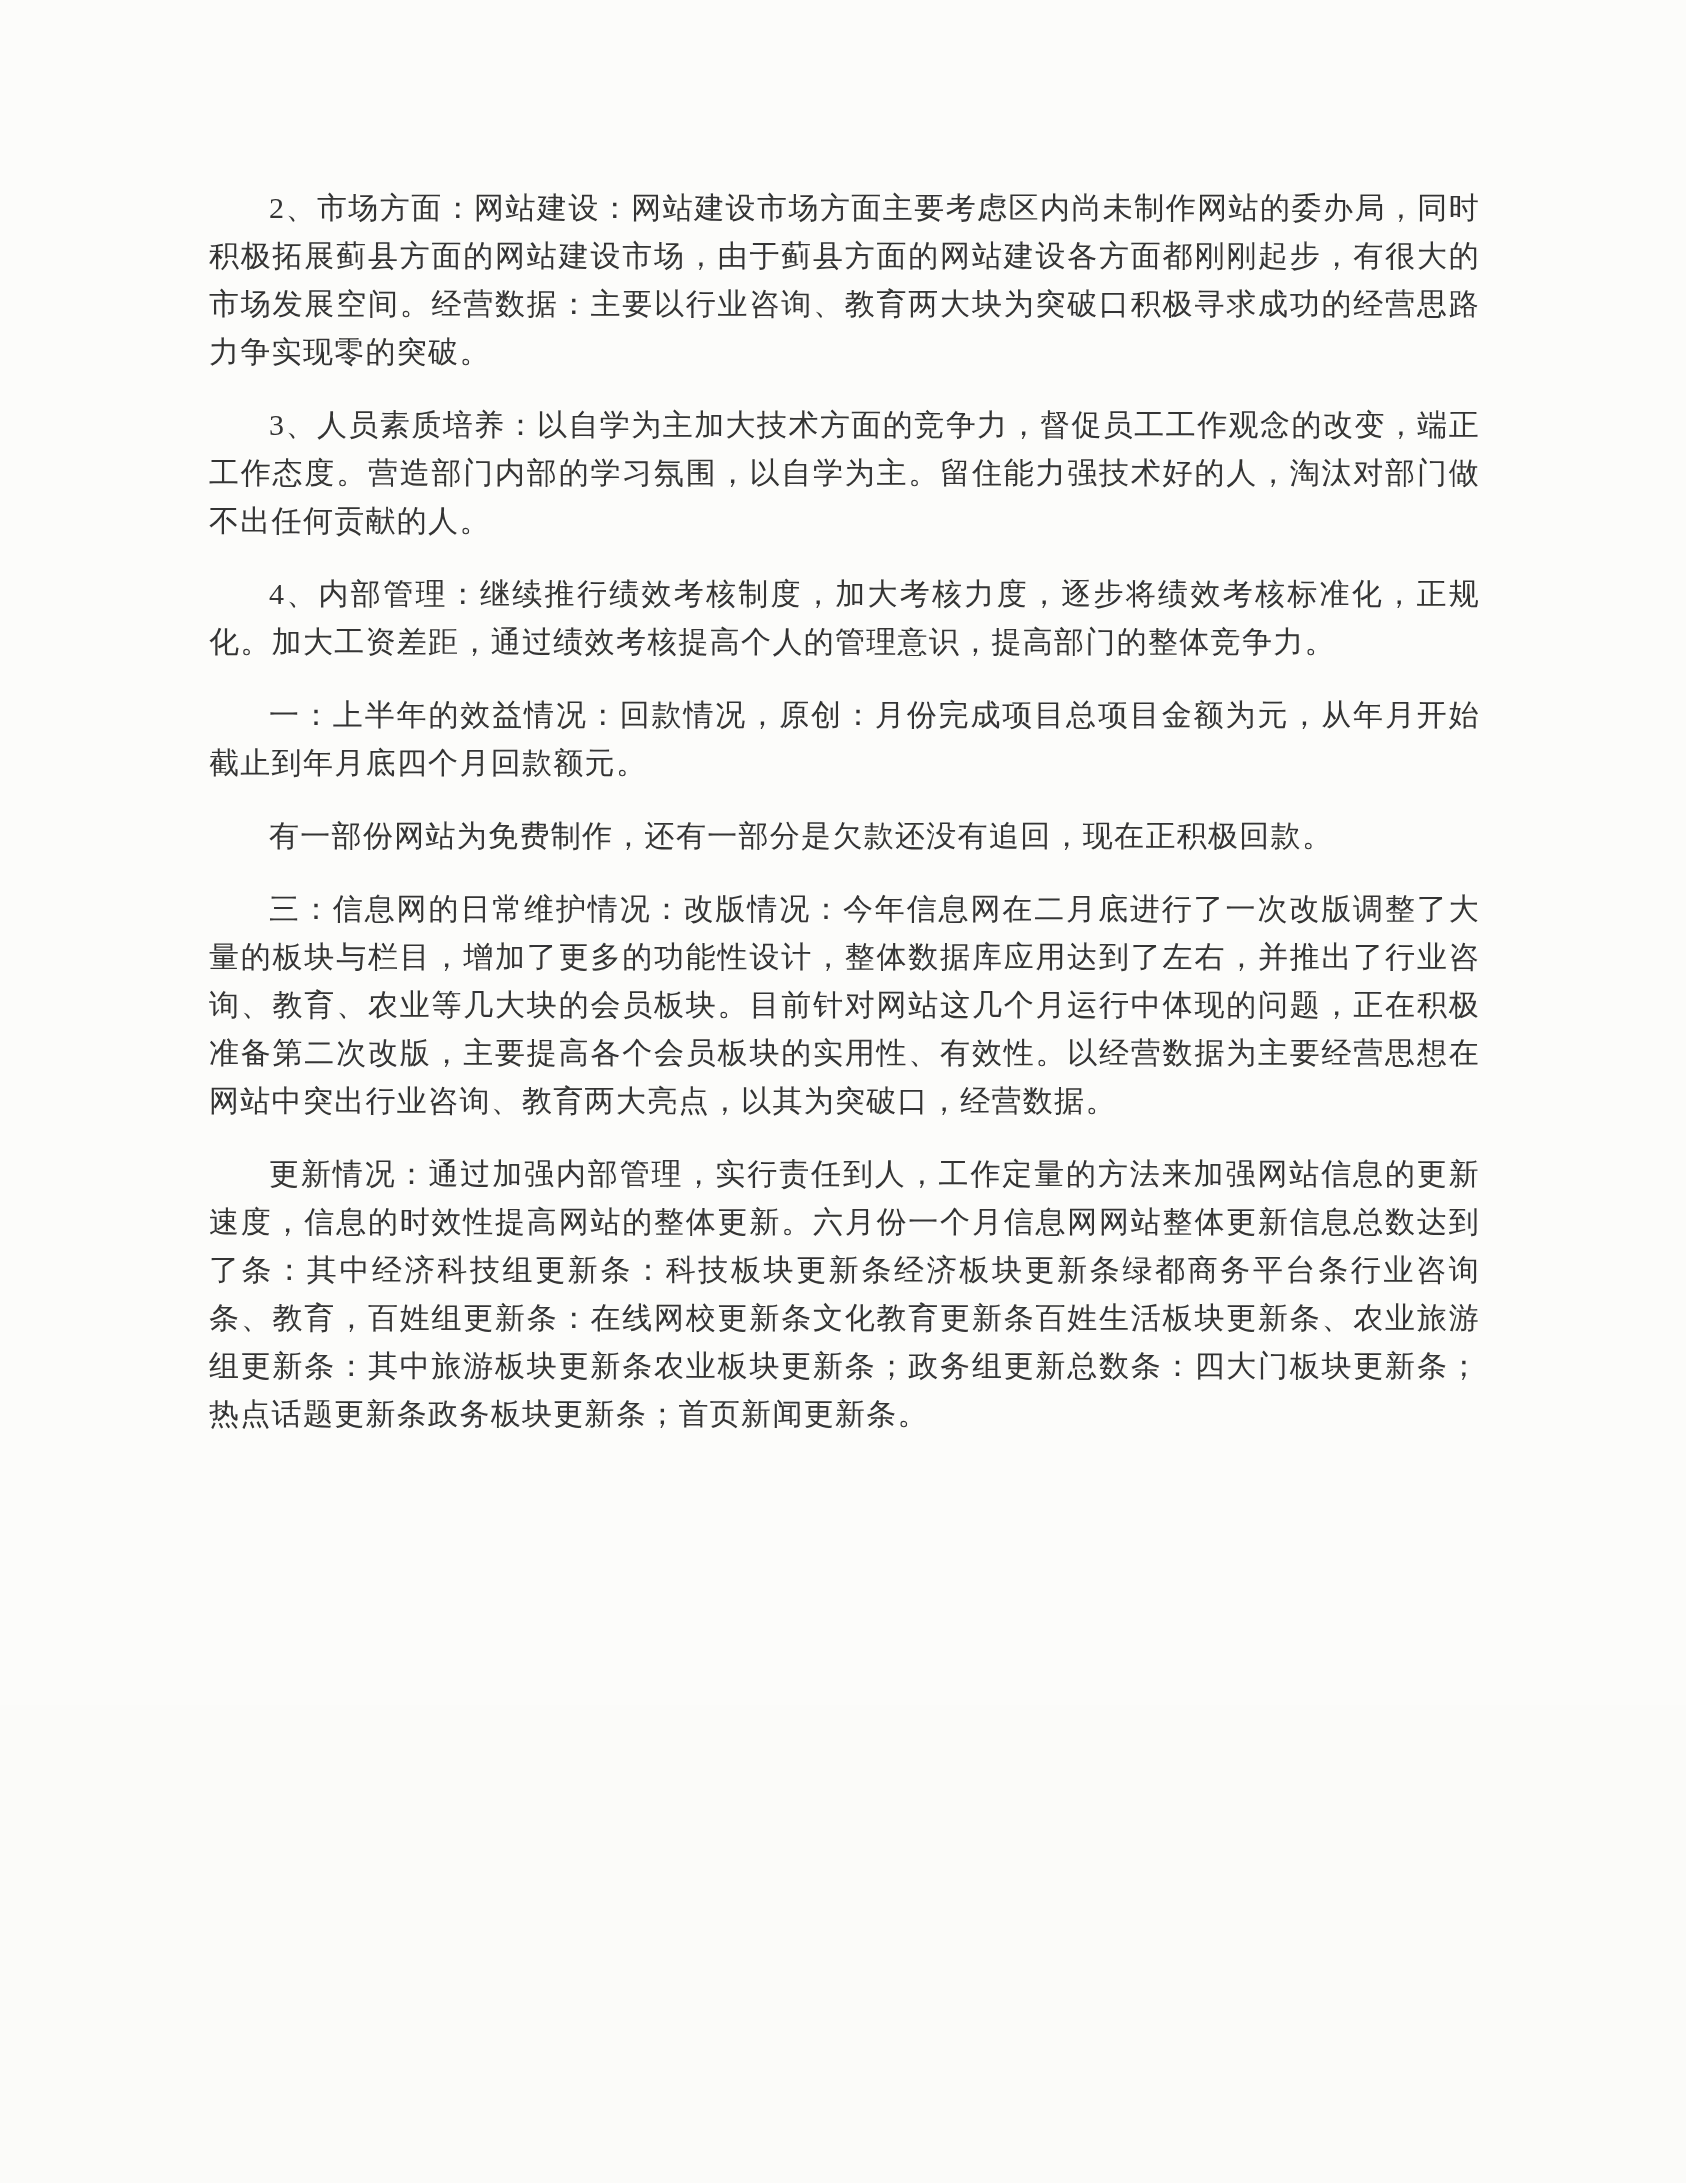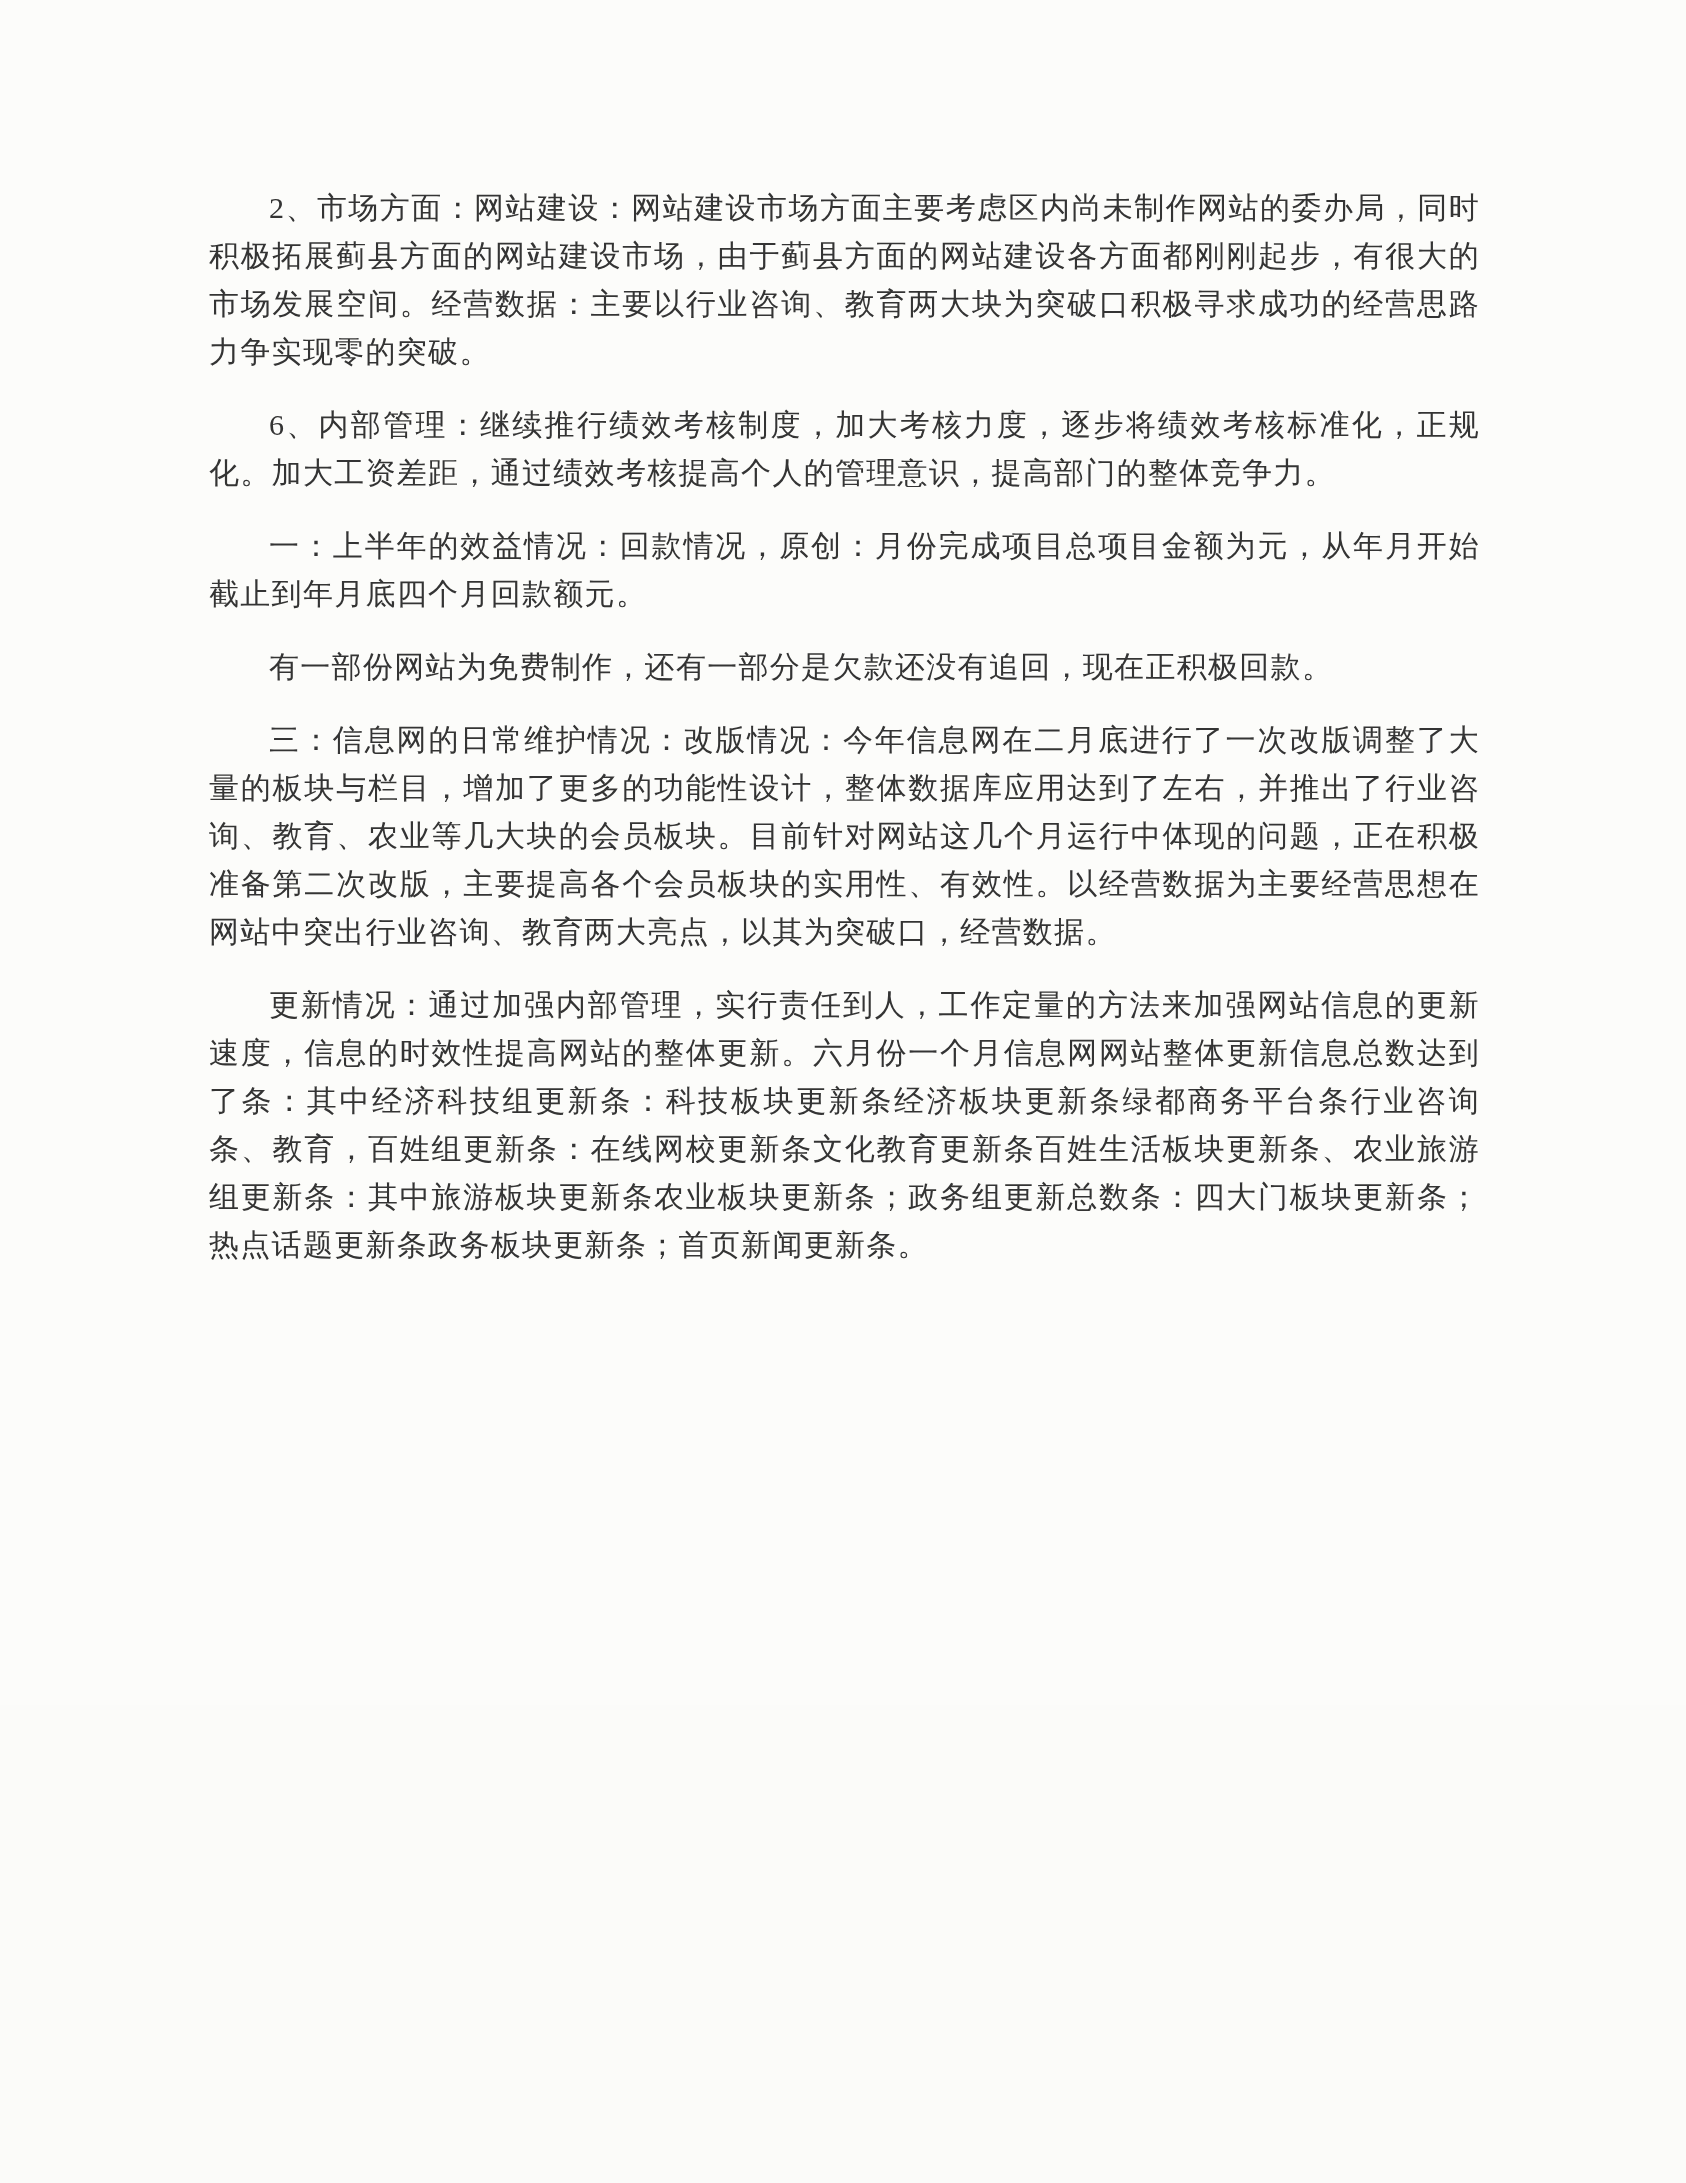--- a/index.html
+++ b/index.html
@@ -36,20 +36,21 @@
     text-indent: 2em;
     text-justify: inter-ideograph;
   }
 </style>
 </head>
 <body>
 
 <div class="page">
   <div class="doc-body">
     <p>2、市场方面：网站建设：网站建设市场方面主要考虑区内尚未制作网站的委办局，同时积极拓展蓟县方面的网站建设市场，由于蓟县方面的网站建设各方面都刚刚起步，有很大的市场发展空间。经营数据：主要以行业咨询、教育两大块为突破口积极寻求成功的经营思路力争实现零的突破。</p>
-    <p>6、内部管理：继续推行绩效考核制度，加大考核力度，逐步将绩效考核标准化，正规化。加大工资差距，通过绩效考核提高个人的管理意识，提高部门的整体竞争力。</p>
+    <p>3、人员素质培养：以自学为主加大技术方面的竞争力，督促员工工作观念的改变，端正工作态度。营造部门内部的学习氛围，以自学为主。留住能力强技术好的人，淘汰对部门做不出任何贡献的人。</p>
+    <p>4、内部管理：继续推行绩效考核制度，加大考核力度，逐步将绩效考核标准化，正规化。加大工资差距，通过绩效考核提高个人的管理意识，提高部门的整体竞争力。</p>
     <p>一：上半年的效益情况：回款情况，原创：月份完成项目总项目金额为元，从年月开始截止到年月底四个月回款额元。</p>
     <p>有一部份网站为免费制作，还有一部分是欠款还没有追回，现在正积极回款。</p>
     <p>三：信息网的日常维护情况：改版情况：今年信息网在二月底进行了一次改版调整了大量的板块与栏目，增加了更多的功能性设计，整体数据库应用达到了左右，并推出了行业咨询、教育、农业等几大块的会员板块。目前针对网站这几个月运行中体现的问题，正在积极准备第二次改版，主要提高各个会员板块的实用性、有效性。以经营数据为主要经营思想在网站中突出行业咨询、教育两大亮点，以其为突破口，经营数据。</p>
     <p>更新情况：通过加强内部管理，实行责任到人，工作定量的方法来加强网站信息的更新速度，信息的时效性提高网站的整体更新。六月份一个月信息网网站整体更新信息总数达到了条：其中经济科技组更新条：科技板块更新条经济板块更新条绿都商务平台条行业咨询条、教育，百姓组更新条：在线网校更新条文化教育更新条百姓生活板块更新条、农业旅游组更新条：其中旅游板块更新条农业板块更新条；政务组更新总数条：四大门板块更新条；热点话题更新条政务板块更新条；首页新闻更新条。</p>
   </div>
 </div>
 
 
 </body></html>

